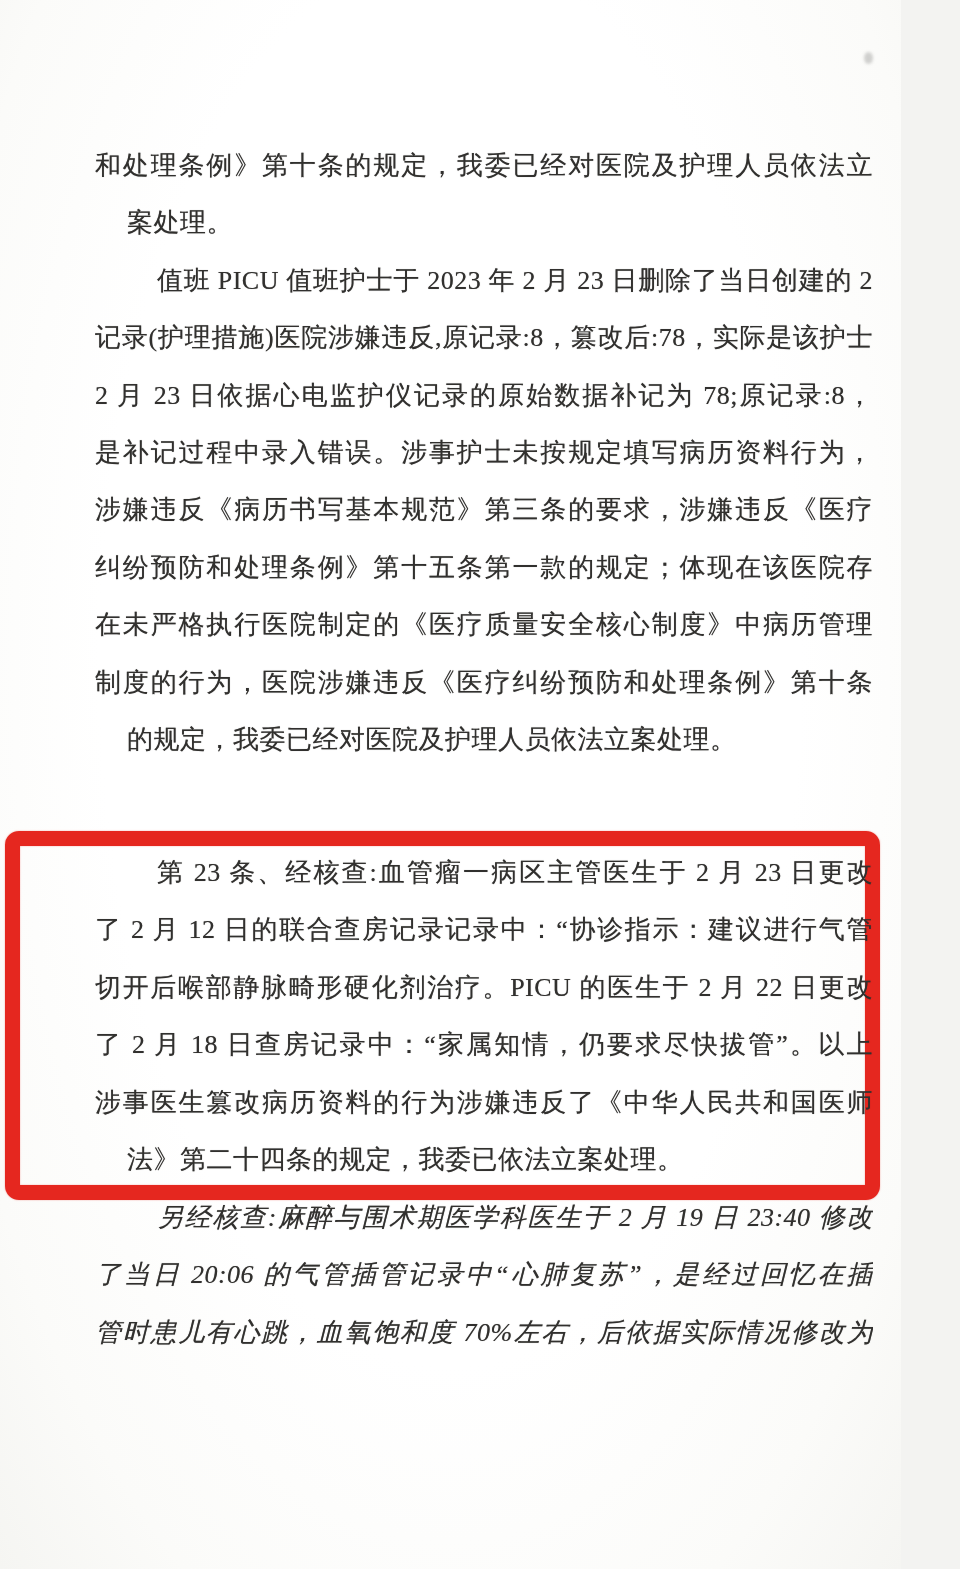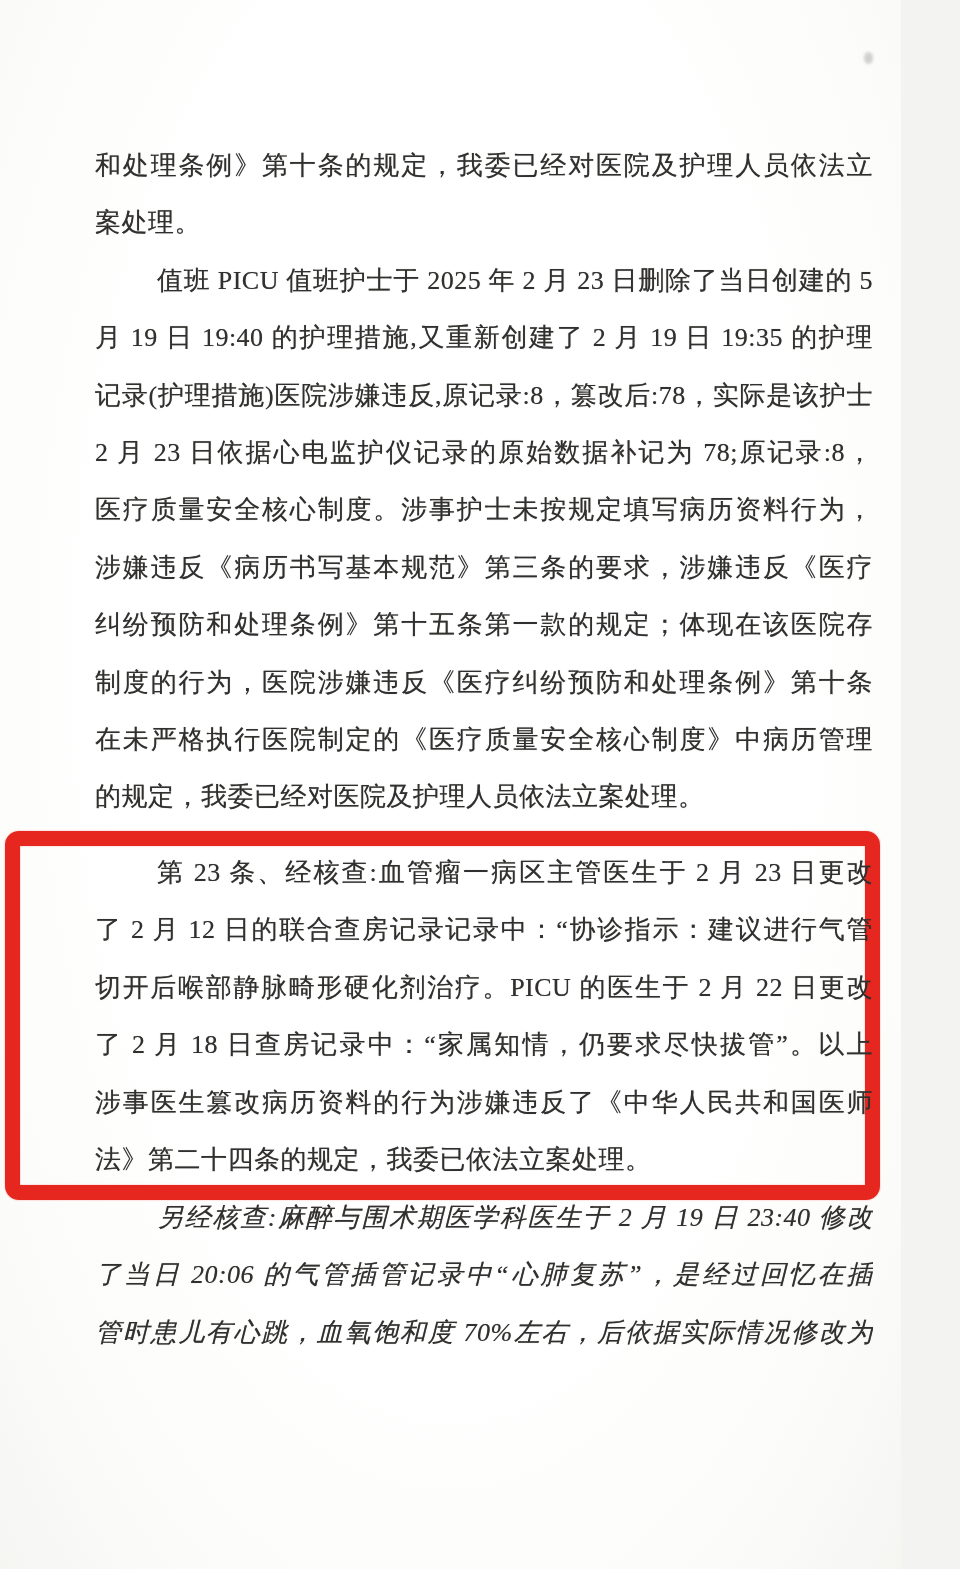--- a/index.html
+++ b/index.html
@@ -32,21 +32,21 @@
     height: 57.4px;
     line-height: 57.4px;
     font-size: 26px;
     letter-spacing: 0.5px;
     text-align: justify;
     text-align-last: justify;
     overflow: hidden;
     white-space: normal;
     text-shadow: 0 0 0.7px rgba(45, 44, 42, 0.6);
   }
-  .line.short { text-align-last: left; }
+  .line.short { text-align-last: left; margin-left: 32px; }
   .line.indent { padding-left: 62px; }
   .highlight-box {
     position: absolute;
     left: 5px;
     top: 831px;
     width: 875px;
     height: 369px;
     box-sizing: border-box;
     border: 15px solid #e5271f;
     border-radius: 14px;
@@ -67,29 +67,28 @@
 </head>
 <body>
 
 <div class="page">
 
   <div class="smudge"></div>
 
   <div class="text-block block-a">
     <div class="line">和处理条例》第十条的规定，我委已经对医院及护理人员依法立</div>
     <div class="line short">案处理。</div>
-    <div class="line indent">值班 PICU 值班护士于 2025 年 2 月 23 日删除了当日创建的 5</div>
-    <div class="line">月 19 日 19:40 的护理措施,又重新创建了 2 月 19 日 19:35 的护理</div>
+    <div class="line indent">值班 PICU 值班护士于 2023 年 2 月 23 日删除了当日创建的 2</div>
     <div class="line">记录(护理措施)医院涉嫌违反,原记录:8，篡改后:78，实际是该护士</div>
     <div class="line">2 月 23 日依据心电监护仪记录的原始数据补记为 78;原记录:8，</div>
-    <div class="line">医疗质量安全核心制度。涉事护士未按规定填写病历资料行为，</div>
+    <div class="line">是补记过程中录入错误。涉事护士未按规定填写病历资料行为，</div>
     <div class="line">涉嫌违反《病历书写基本规范》第三条的要求，涉嫌违反《医疗</div>
     <div class="line">纠纷预防和处理条例》第十五条第一款的规定；体现在该医院存</div>
+    <div class="line">在未严格执行医院制定的《医疗质量安全核心制度》中病历管理</div>
     <div class="line">制度的行为，医院涉嫌违反《医疗纠纷预防和处理条例》第十条</div>
-    <div class="line">在未严格执行医院制定的《医疗质量安全核心制度》中病历管理</div>
     <div class="line short">的规定，我委已经对医院及护理人员依法立案处理。</div>
   </div>
 
   <div class="highlight-box"></div>
 
   <div class="text-block block-b">
     <div class="line indent">第 23 条、经核查:血管瘤一病区主管医生于 2 月 23 日更改</div>
     <div class="line">了 2 月 12 日的联合查房记录记录中：“协诊指示：建议进行气管</div>
     <div class="line">切开后喉部静脉畸形硬化剂治疗。PICU 的医生于 2 月 22 日更改</div>
     <div class="line">了 2 月 18 日查房记录中：“家属知情，仍要求尽快拔管”。以上</div>

